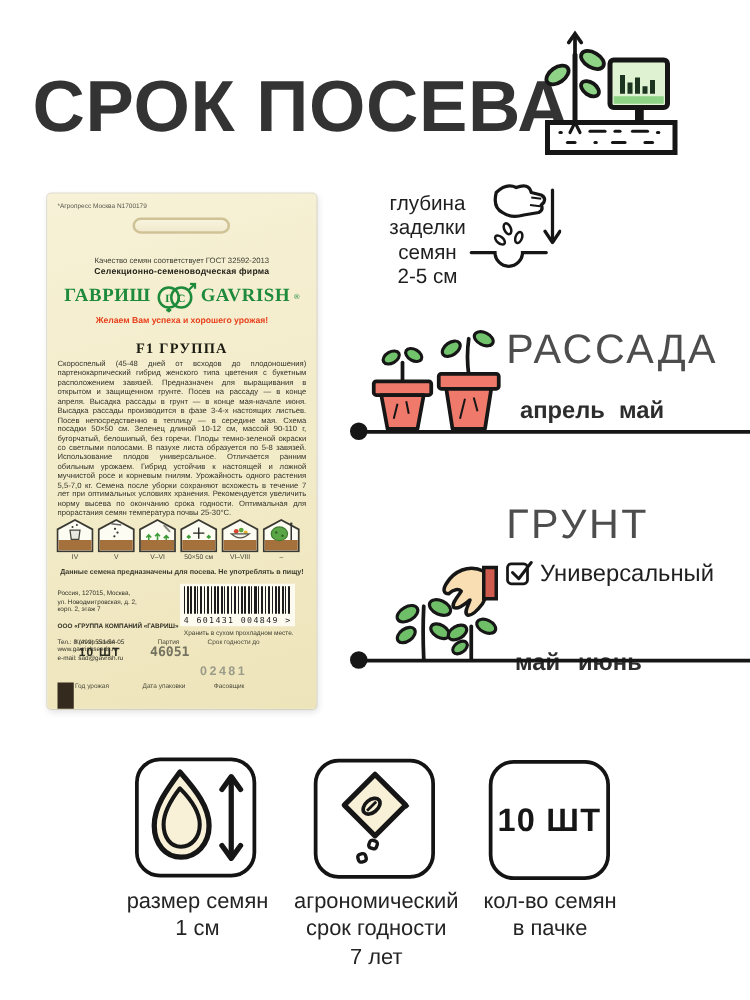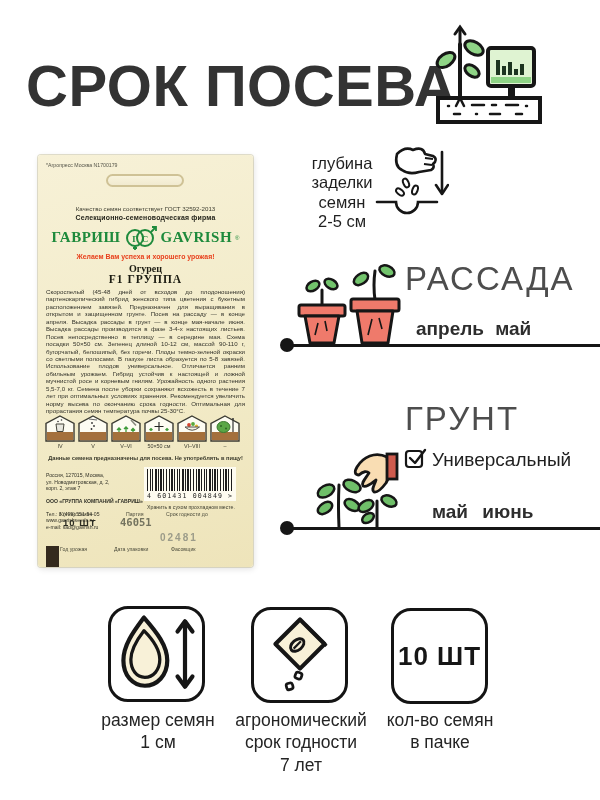--- a/index.html
+++ b/index.html
@@ -155,21 +155,21 @@
     <path d="M28 80 Q27 58 28 38" stroke="#161616" stroke-width="3" fill="none" stroke-linecap="round"></path>
     <ellipse cx="15" cy="44" rx="9" ry="5.5" fill="#6fbf69" stroke="#161616" stroke-width="2.5" transform="rotate(-30 15 44)"></ellipse>
     <ellipse cx="41" cy="39" rx="9" ry="5.5" fill="#6fbf69" stroke="#161616" stroke-width="2.5" transform="rotate(25 41 39)"></ellipse>
     <ellipse cx="14" cy="61" rx="8" ry="5" fill="#6fbf69" stroke="#161616" stroke-width="2.5" transform="rotate(-35 14 61)"></ellipse>
     <ellipse cx="41" cy="58" rx="8" ry="5" fill="#6fbf69" stroke="#161616" stroke-width="2.5" transform="rotate(30 41 58)"></ellipse>
     <path d="M66 80 V54" stroke="#161616" stroke-width="3" stroke-linecap="round"></path>
     <ellipse cx="55" cy="59" rx="8" ry="5" fill="#6fbf69" stroke="#161616" stroke-width="2.5" transform="rotate(-30 55 59)"></ellipse>
     <ellipse cx="78" cy="54" rx="8" ry="5" fill="#6fbf69" stroke="#161616" stroke-width="2.5" transform="rotate(25 78 54)"></ellipse>
     <ellipse cx="57" cy="71" rx="6.5" ry="4.2" fill="#6fbf69" stroke="#161616" stroke-width="2.5" transform="rotate(-35 57 71)"></ellipse>
   </svg>
-  <div class="abs months" style="left:412px;top:501px;word-spacing:9px;margin-left:20px;">май июнь</div>
+  <div class="abs months" style="left:412px;top:520px;word-spacing:9px;">май июнь</div>
   <div class="abs tdot" style="left:280px;top:521px;"></div>
   <div class="abs tline" style="left:287px;top:527px;width:313px;"></div>
 
   <div class="abs packet">
     <div class="abs p-note">*Агропресс Москва N1700179</div>
     <div class="abs p-slot"></div>
     <div class="abs p-center p-gost">Качество семян соответствует ГОСТ 32592-2013</div>
     <div class="abs p-center p-firm">Селекционно-семеноводческая фирма</div>
     <div class="abs p-logo">
       <span class="p-brand">ГАВРИШ</span>
@@ -178,21 +178,20 @@
         <circle cx="21" cy="12" r="8" fill="none" stroke="#1e8a3c" stroke-width="2"></circle>
         <text x="11" y="15.5" font-size="9" font-family="Liberation Serif,serif" font-weight="bold" fill="#1e8a3c" text-anchor="middle">Г</text>
         <text x="21" y="15.5" font-size="9" font-family="Liberation Serif,serif" font-weight="bold" fill="#1e8a3c" text-anchor="middle">С</text>
         <path d="M27 6 L32 1 M28 1 H32 V5" fill="none" stroke="#1e8a3c" stroke-width="1.8"></path>
         <path d="M11 20 V24 M9 22 H13" fill="none" stroke="#1e8a3c" stroke-width="1.8"></path>
       </svg>
       <span class="p-brand">GAVRISH</span>
       <span class="p-reg">®</span>
     </div>
     <div class="abs p-center p-slogan">Желаем Вам успеха и хорошего урожая!</div>
-    <div class="abs p-center p-culture">Огурец</div>
     <div class="abs p-center p-variety">F1 ГРУППА</div>
     <div class="abs p-desc">Скороспелый (45-48 дней от всходов до плодоношения) партенокарпический гибрид женского типа цветения с букетным расположением завязей. Предназначен для выращивания в открытом и защищенном грунте. Посев на рассаду — в конце апреля. Высадка рассады в грунт — в конце мая-начале июня. Высадка рассады производится в фазе 3-4-х настоящих листьев. Посев непосредственно в теплицу — в середине мая. Схема посадки 50×50 см. Зеленец длиной 10-12 см, массой 90-110 г, бугорчатый, белошипый, без горечи. Плоды темно-зеленой окраски со светлыми полосами. В пазухе листа образуется по 5-8 завязей. Использование плодов универсальное. Отличается ранним обильным урожаем. Гибрид устойчив к настоящей и ложной мучнистой росе и корневым гнилям. Урожайность одного растения 5,5-7,0 кг. Семена после уборки сохраняют всхожесть в течение 7 лет при оптимальных условиях хранения. Рекомендуется увеличить норму высева по окончанию срока годности. Оптимальная для прорастания семян температура почвы 25-30°С.</div>
 
     <div class="abs p-icons">
       <div class="p-cell">
         <svg width="30" height="27" viewBox="0 0 30 27">
             <path d="M15 1 L29 8.5 V26 H1 V8.5 Z" fill="#fdfcf2" stroke="#3a3a32" stroke-width="1.4"></path>
             <rect x="1.8" y="17" width="26.4" height="8.2" fill="#a4703c"></rect>
             <path d="M11 9 H19 L18 16.5 H12 Z" fill="#e8e8e0" stroke="#44443a" stroke-width="1"></path>
             <circle cx="13" cy="6.5" r="0.8" fill="#333"></circle>

